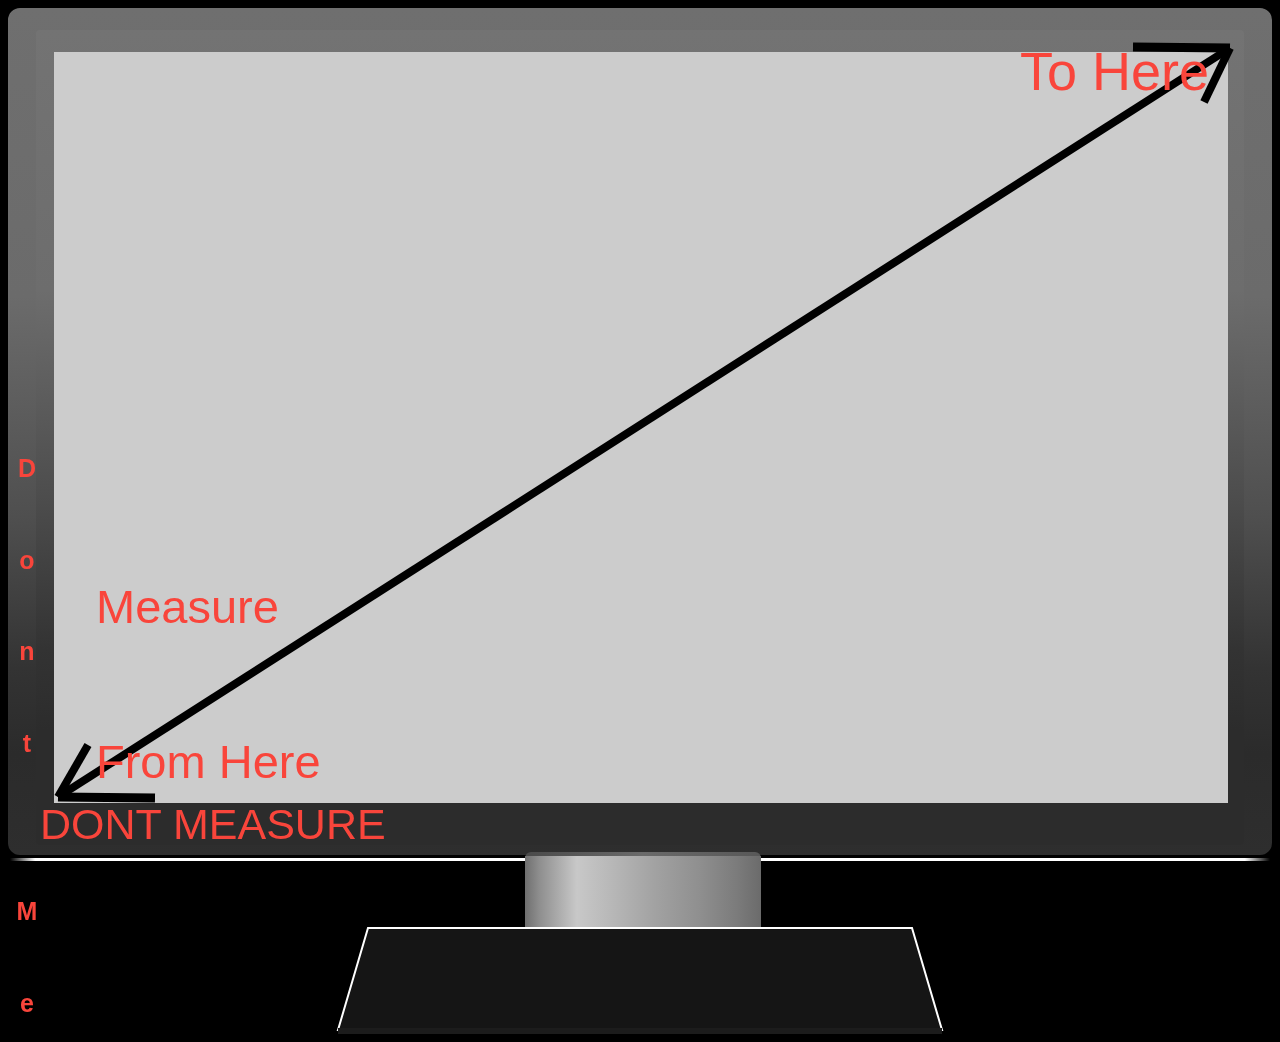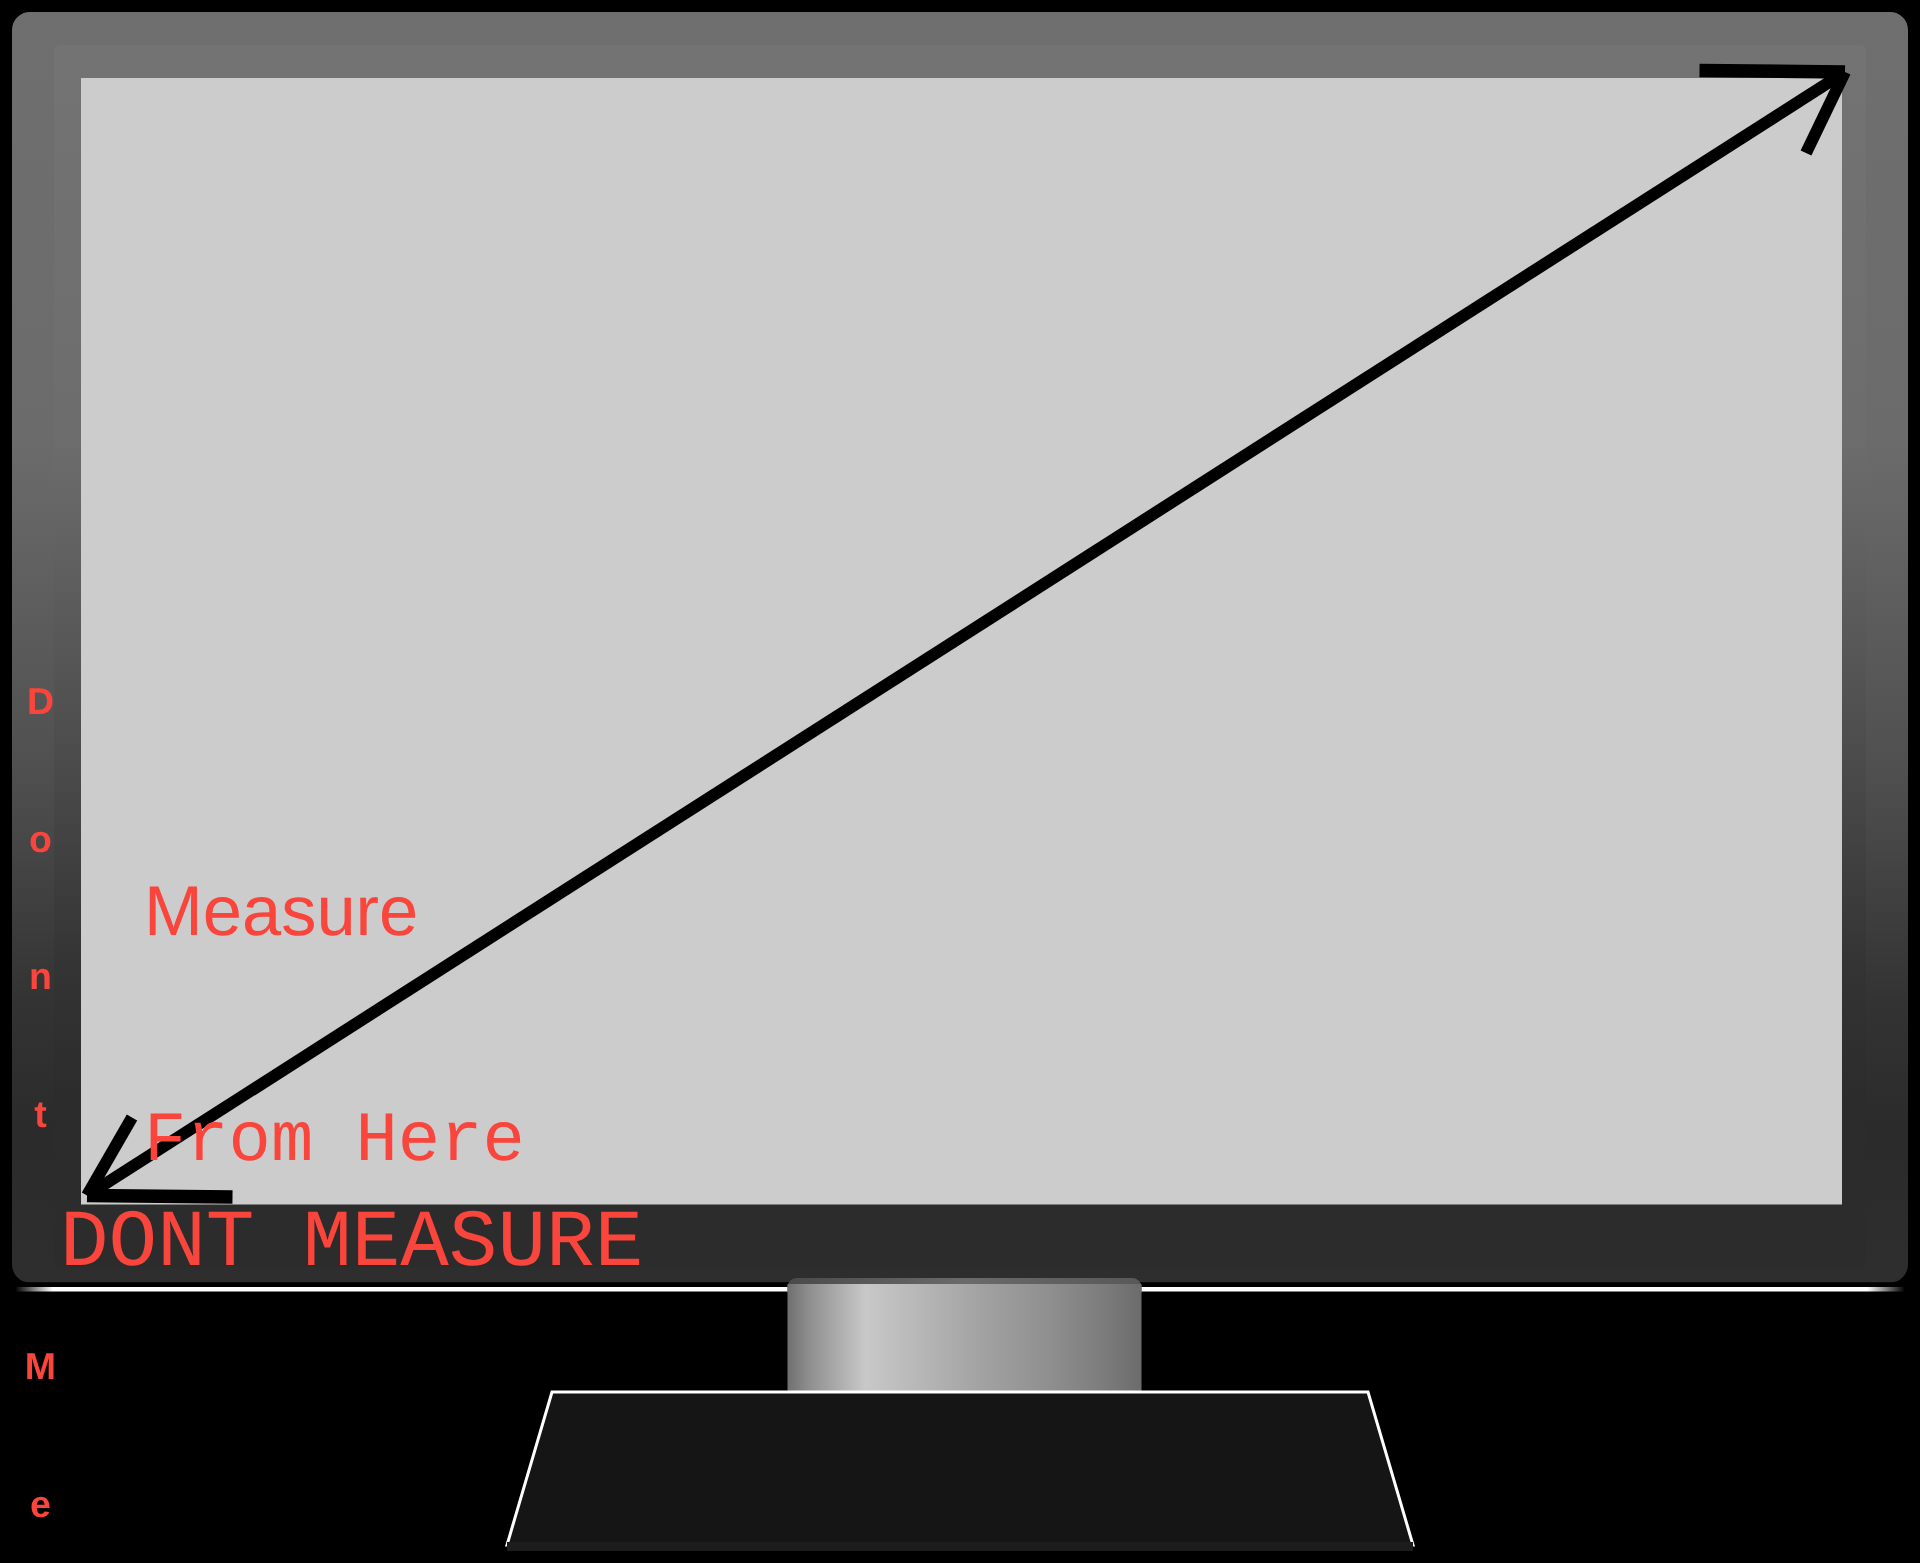--- a/index.html
+++ b/index.html
@@ -75,28 +75,27 @@
     font-size: 54px;
   }
 
   #label-measure-from-here {
     left: 96px;
     top: 489px;
     font-size: 47px;
     width: 250px;
   }
   #label-measure-from-here .line1 { display: block; }
-  #label-measure-from-here .line2 { display: block; margin-top: 14px; font-family: Liberation Mono, monospace; }
+  #label-measure-from-here .line2 { display: block; margin-top: 14px; }
 
   #label-dont-measure-bottom {
     left: 40px;
     top: 803px;
-    font-size: 54px;
+    font-size: 43px;
     letter-spacing: 0px;
-    font-family: Liberation Mono, monospace;
   }
 
   #label-dont-measure-side {
     left: 12px;
     top: 392px;
     font-size: 25px;
     font-weight: bold;
     width: 30px;
     text-align: center;
     line-height: 1.22;
@@ -159,20 +158,21 @@
   <svg id="diagonal-arrow" viewBox="0 0 1210 790">
     <line x1="18" y1="767" x2="1190" y2="18" stroke="#000000" stroke-width="8" stroke-linecap="butt"></line>
 
     <line x1="18" y1="767" x2="48" y2="715" stroke="#000000" stroke-width="8"></line>
     <line x1="18" y1="767" x2="115" y2="768" stroke="#000000" stroke-width="9"></line>
 
     <line x1="1190" y1="18" x2="1093" y2="17" stroke="#000000" stroke-width="9"></line>
     <line x1="1190" y1="18" x2="1164" y2="72" stroke="#000000" stroke-width="8"></line>
   </svg>
 
+  <div class="red-text" id="label-to-here">To Here</div>
 
   <div class="red-text" id="label-measure-from-here">
     <span class="line1">Measure</span>
     <span class="line2">From Here</span>
   </div>
 
   <div class="red-text" id="label-dont-measure-side">
     <span class="ch">D</span>
     <span class="ch">o</span>
     <span class="ch">n</span>

